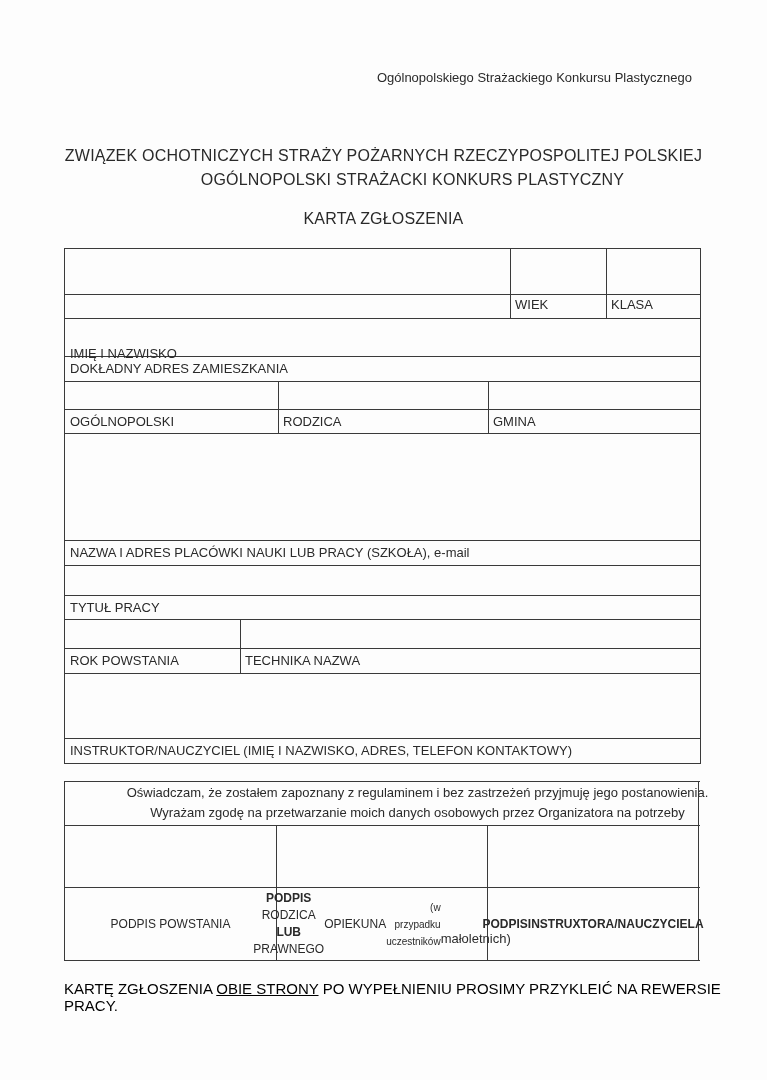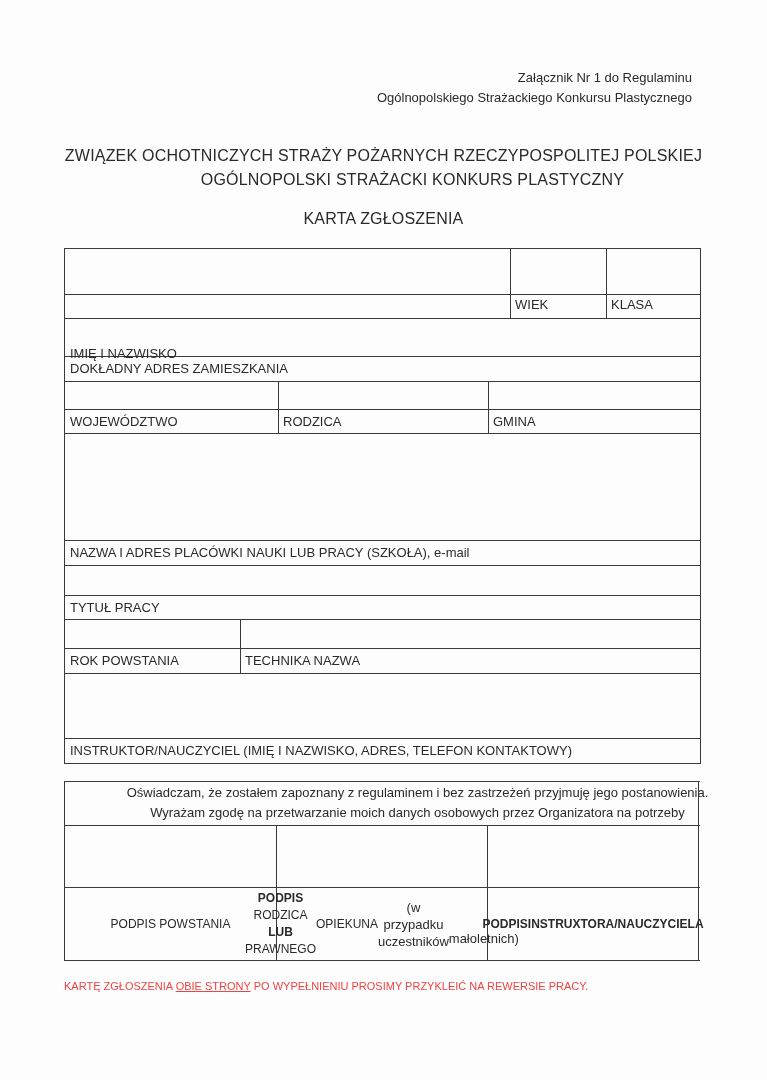--- a/index.html
+++ b/index.html
@@ -7,28 +7,27 @@
        font-family:"Liberation Sans","DejaVu Sans",sans-serif;color:#222;}
   .abs{position:absolute;}
   .annex{right:75px;text-align:right;font-size:13px;line-height:20px;color:#2a2a2a;}
   .center{left:0;width:767px;text-align:center;font-size:16px;letter-spacing:0.2px;color:#2a2a2a;}
   .hl{position:absolute;height:1.4px;background:#3a3a3a;}
   .vl{position:absolute;width:1.4px;background:#3a3a3a;}
   .lbl{position:absolute;font-size:13px;line-height:16px;color:#2a2a2a;white-space:nowrap;}
   .decl{position:absolute;left:64px;width:635px;text-align:center;font-size:13px;line-height:20px;color:#2a2a2a;}
   .sig{position:absolute;text-align:center;font-size:12px;line-height:17px;color:#2a2a2a;display:flex;align-items:center;justify-content:center;flex-direction:row;}
   b{font-weight:bold;}
-  .footer{left:64px;font-size:11px;color:#ef4444;}
+  .footer{left:64px;font-size:15px;color:#000000;}
   .u{text-decoration:underline;}
 </style>
 </head>
 <body>
 
 <div class="abs annex" style="top:68px;">
-  <div>Załącznik Nr 1 do Regulaminu</div>
   <div>Ogólnopolskiego Strażackiego Konkursu Plastycznego</div>
 </div>
 
 <div class="abs center" style="top:147px;">ZWIĄZEK OCHOTNICZYCH STRAŻY POŻARNYCH RZECZYPOSPOLITEJ POLSKIEJ</div>
 <div class="abs center" style="top:171px;padding-left:29px;">OGÓLNOPOLSKI STRAŻACKI KONKURS PLASTYCZNY</div>
 <div class="abs center" style="top:210px;">KARTA ZGŁOSZENIA</div>
 
 <div>
 
   <div class="vl" style="left:64px;top:248px;height:516px;"></div>
@@ -66,21 +65,21 @@
   <div class="abs" style="left:66px;top:435px;width:633px;height:104px;"></div>
   <div class="abs" style="left:66px;top:567px;width:633px;height:27px;"></div>
   <div class="abs" style="left:66px;top:621px;width:173px;height:26px;"></div>
   <div class="abs" style="left:242px;top:621px;width:457px;height:26px;"></div>
   <div class="abs" style="left:66px;top:675px;width:633px;height:62px;"></div>
 
   <div class="lbl" style="left:70px;top:298px;margin-top:48px;">IMIĘ I NAZWISKO</div>
   <div class="lbl" style="left:515px;top:297px;">WIEK</div>
   <div class="lbl" style="left:611px;top:297px;">KLASA</div>
   <div class="lbl" style="left:70px;top:361px;">DOKŁADNY ADRES ZAMIESZKANIA</div>
-  <div class="lbl" style="left:70px;top:414px;">WOJEWÓDZTWO</div>
+  <div class="lbl" style="left:70px;top:414px;">OGÓLNOPOLSKI</div>
   <div class="lbl" style="left:283px;top:414px;">RODZICA</div>
   <div class="lbl" style="left:493px;top:414px;">GMINA</div>
   <div class="lbl" style="left:70px;top:545px;">NAZWA I ADRES PLACÓWKI NAUKI LUB PRACY (SZKOŁA), e-mail</div>
   <div class="lbl" style="left:70px;top:600px;">TYTUŁ PRACY</div>
   <div class="lbl" style="left:70px;top:653px;">ROK POWSTANIA</div>
   <div class="lbl" style="left:245px;top:653px;">TECHNIKA NAZWA</div>
   <div class="lbl" style="left:70px;top:743px;">INSTRUKTOR/NAUCZYCIEL (IMIĘ I NAZWISKO, ADRES, TELEFON KONTAKTOWY)</div>
 </div>
 
 <div>
@@ -101,21 +100,21 @@
   <div class="abs" style="left:66px;top:827px;width:209px;height:59px;"></div>
   <div class="abs" style="left:278px;top:827px;width:208px;height:59px;"></div>
   <div class="abs" style="left:489px;top:827px;width:208px;height:59px;"></div>
 
   <div class="sig" style="left:66px;top:889px;width:209px;height:70px;">
     <span>PODPIS POWSTANIA</span>
   </div>
   <div class="sig" style="left:278px;top:889px;width:208px;height:70px;">
     <div><b>PODPIS</b><span> RODZICA </span><b>LUB</b><span> PRAWNEGO</span></div>
     <div>OPIEKUNA</div>
-    <div style="font-size:13px;">(w przypadku uczestników</div>
+    <div style="font-size:10px;text-align:right;">(w przypadku uczestników</div>
     <div style="font-size:13px;margin-top:28px;">małoletnich)</div>
   </div>
   <div class="sig" style="left:489px;top:889px;width:208px;height:70px;font-weight:bold;">
     <div>PODPIS</div>
     <div>INSTRUXTORA/NAUCZYCIELA</div>
   </div>
 </div>
 
 <div class="abs footer" style="top:980px;">
   <span>KARTĘ ZGŁOSZENIA </span><span class="u">OBIE STRONY</span><span> PO WYPEŁNIENIU PROSIMY PRZYKLEIĆ NA REWERSIE PRACY.</span>

